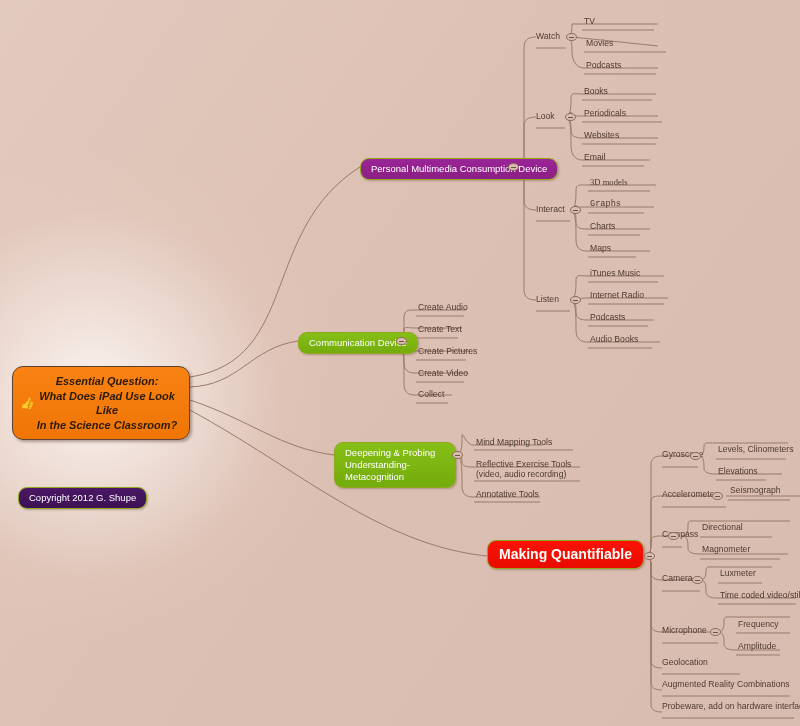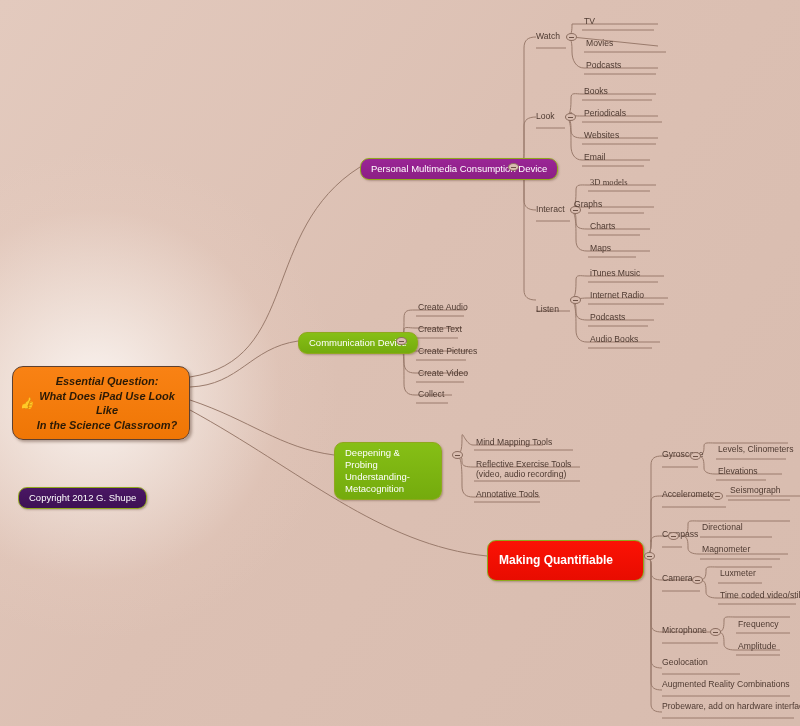--- a/index.html
+++ b/index.html
@@ -23,21 +23,21 @@
     border-radius:9px;
     border:1.5px solid #8fa81d;
     color:#fff;
     font-size:9.5px;
     line-height:12px;
     padding:4px 10px;
     box-shadow:1px 1px 2px rgba(90,60,45,.35);
   }
   .cap.purple{background:linear-gradient(#9a2596,#8c1f84);}
   .cap.green{background:linear-gradient(#86bf16,#74ab0d);}
-  .cap.red{background:linear-gradient(#fb1205,#e80c00);font-weight:bold;font-size:12px;line-height:15px;padding:12px 11px;white-space:normal;}
+  .cap.red{background:linear-gradient(#fb1205,#e80c00);font-weight:bold;font-size:14px;line-height:15px;padding:6px 11px;white-space:normal;}
   .cap.copy{background:linear-gradient(#4a1764,#3d1154);border-color:#8fa81d;}
 
   
   .root{
     background:linear-gradient(#f98214,#ef7605);
     border:1.5px solid #5d4030;
     border-radius:11px;
     color:#2b1a06;
     font-style:italic;font-weight:bold;
     font-size:11px;line-height:14.5px;
@@ -220,40 +220,40 @@
   <div class="node mid" style="left:536px;top:111px;">Look</div>
   <div class="toggle" style="left:565px;top:113px;"></div>
   <div class="node leaf" style="left:582px;top:86px;">Books</div>
   <div class="node leaf" style="left:582px;top:108px;">Periodicals</div>
   <div class="node leaf" style="left:582px;top:130px;">Websites</div>
   <div class="node leaf" style="left:582px;top:152px;">Email</div>
 
   <div class="node mid" style="left:536px;top:204px;">Interact</div>
   <div class="toggle" style="left:570px;top:206px;"></div>
   <div class="node leaf" style="left:588px;top:177px;font-family:Liberation Serif, serif;">3D models</div>
-  <div class="node leaf" style="left:572px;top:199px;">Graphs</div>
+  <div class="node leaf" style="left:588px;top:199px;font-family:Liberation Mono, monospace;">Graphs</div>
   <div class="node leaf" style="left:588px;top:221px;">Charts</div>
   <div class="node leaf" style="left:588px;top:243px;">Maps</div>
 
-  <div class="node mid" style="left:536px;top:304px;">Listen</div>
+  <div class="node mid" style="left:536px;top:294px;">Listen</div>
   <div class="toggle" style="left:570px;top:296px;"></div>
   <div class="node leaf" style="left:588px;top:268px;">iTunes Music</div>
   <div class="node leaf" style="left:588px;top:290px;">Internet Radio</div>
   <div class="node leaf" style="left:588px;top:312px;">Podcasts</div>
   <div class="node leaf" style="left:588px;top:334px;">Audio Books</div>
 
   <div class="node cap green" style="left:298px;top:332px;">Communication Device</div>
   <div class="toggle" style="left:396px;top:337px;"></div>
   <div class="node leaf" style="left:416px;top:302px;">Create Audio</div>
   <div class="node leaf" style="left:416px;top:324px;">Create Text</div>
   <div class="node leaf" style="left:416px;top:346px;">Create Pictures</div>
   <div class="node leaf" style="left:416px;top:368px;">Create Video</div>
   <div class="node leaf" style="left:416px;top:389px;">Collect</div>
 
-  <div class="node cap green" style="left:334px;top:442px;width:108px;white-space:normal;">
+  <div class="node cap green" style="left:334px;top:442px;width:122px;white-space:normal;">
     <div>Deepening &amp; Probing</div>
     <div>Understanding-Metacognition</div>
   </div>
   <div class="toggle" style="left:452px;top:451px;"></div>
   <div class="node leaf" style="left:474px;top:437px;">Mind Mapping Tools</div>
   <div class="node leaf wrap" style="left:474px;top:459px;width:112px;">Reflective Exercise Tools  (video, audio recording)</div>
   <div class="node leaf" style="left:474px;top:489px;">Annotative Tools</div>
 
   <div class="node cap red" style="left:487px;top:540px;width:157px;">
     <div>Making Quantifiable</div>

